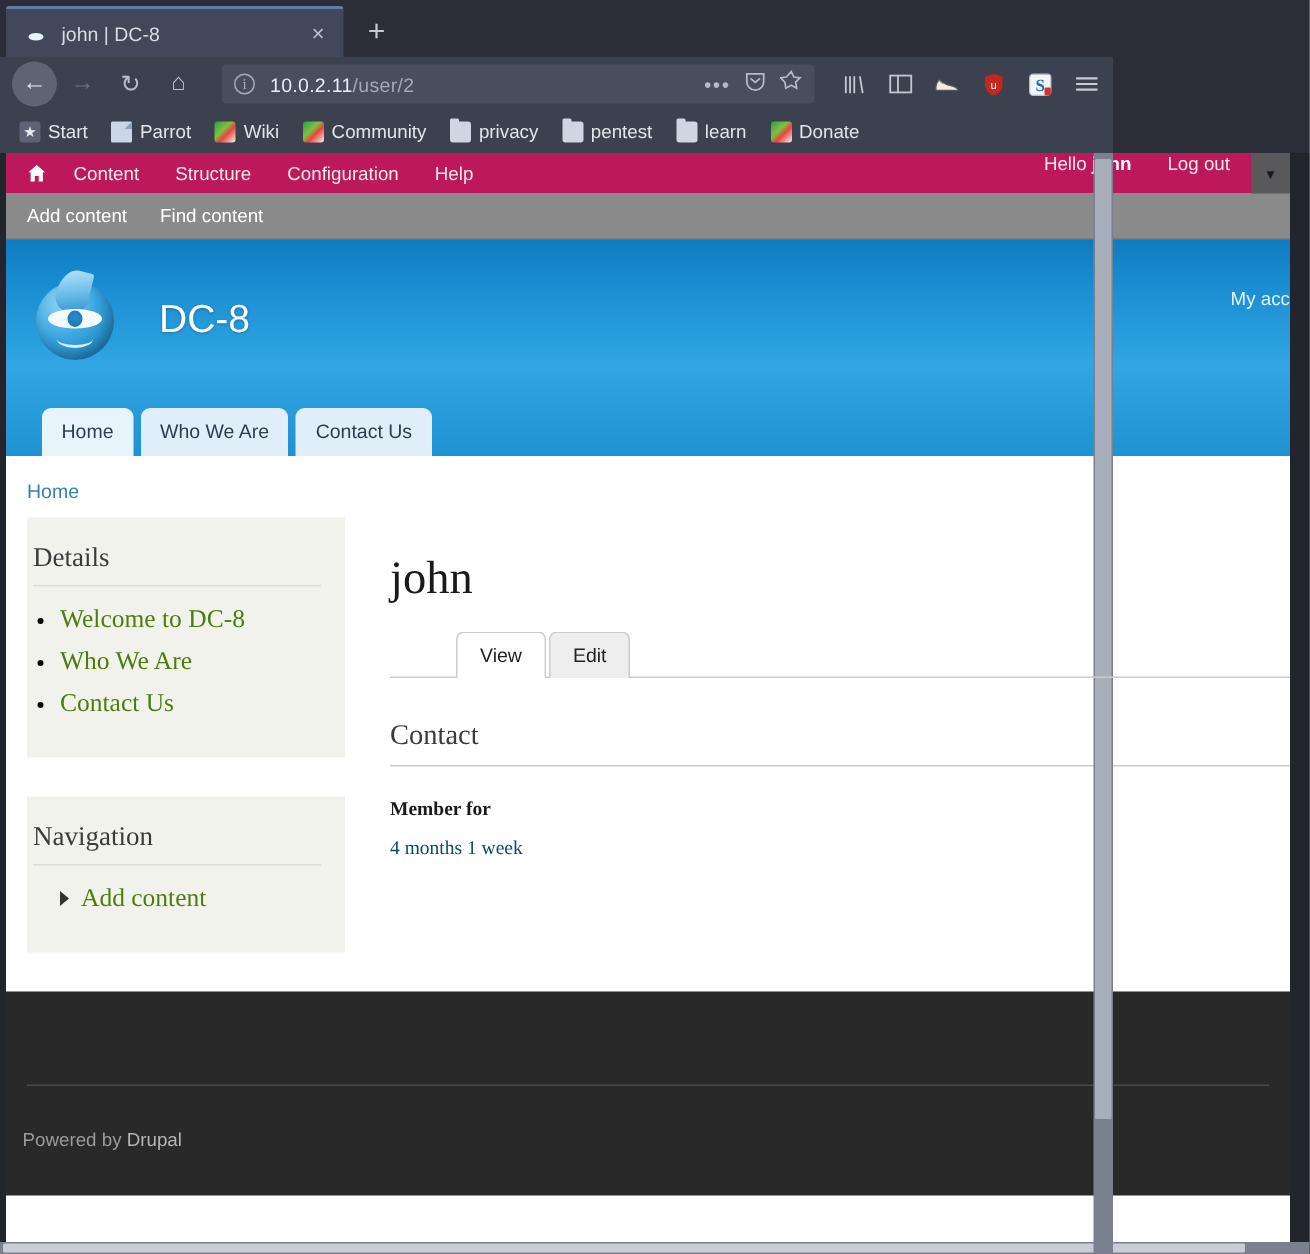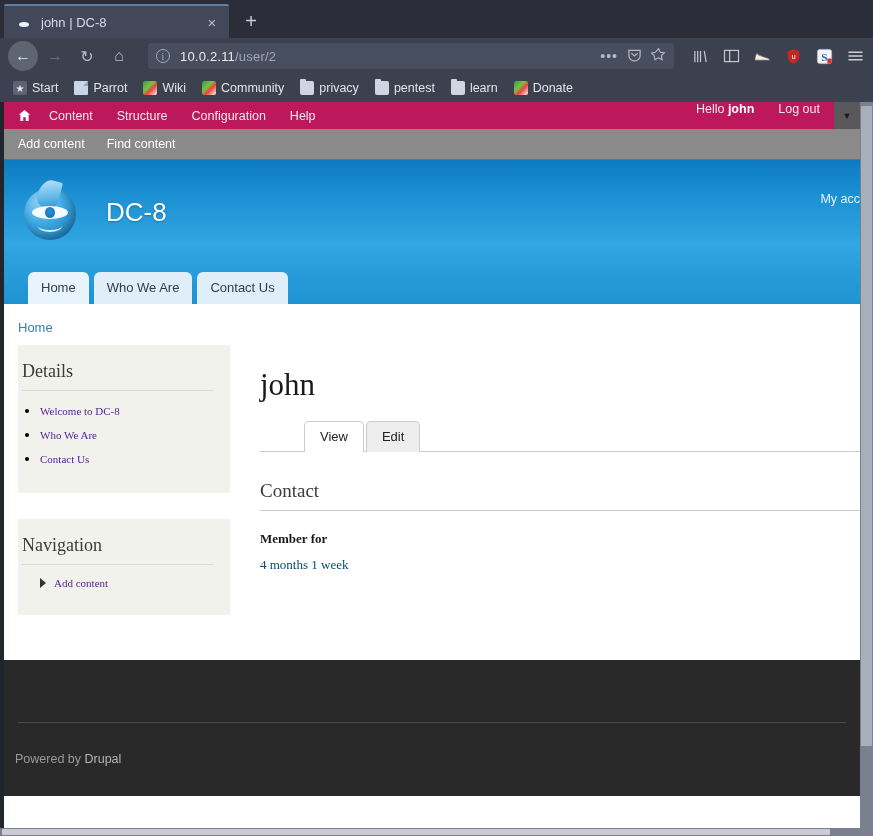--- a/index.html
+++ b/index.html
@@ -4,21 +4,21 @@
 <title>john | DC-8</title>
 <style>
   * { box-sizing: border-box; }
   html, body {
     margin: 0; padding: 0;
     width: 873px; height: 836px;
     overflow: hidden;
     font-family: "Liberation Sans", sans-serif;
     background: #2b2e39;
   }
-  .screen { position: relative; width: 873px; height: 836px; background: #2b2e39; border-radius: 23px; }
+  .screen { position: relative; width: 742px; height: 836px; background: #2b2e39; border-radius: 23px; }
 
   
   .chrome { background: #343a46; }
 
   .tabstrip {
     height: 38px; background: #2b2e39;
     display: flex; align-items: flex-end; padding-left: 4px;
     position: relative;
   }
   .tab {
@@ -205,21 +205,21 @@
   .block {
     background: #f2f2ec; padding: 16px 16px 18px 4px; margin-bottom: 26px;
   }
   .block h2 {
     margin: 0 0 0 0; font-family: "Liberation Serif", serif;
     font-weight: normal; font-size: 18px; color: #3b3b3b;
     padding-bottom: 8px; border-bottom: 1px solid #ddddd4;
   }
   .block ul { margin: 12px 0 0 0; padding-left: 18px; }
   .block li { margin-bottom: 8px; font-size: 13px; }
-  .block li a, .nav-link { color: #4c1d95; text-decoration: none; font-size: 11px; font-family: "Liberation Serif", serif; }
+  .block li a, .nav-link { color: #4d7c0f; text-decoration: none; font-size: 17px; font-family: "Liberation Serif", serif; }
   .block ul.serif li { font-family: "Liberation Serif", serif; font-size: 13.5px; }
   .nav-list { list-style: none; padding-left: 2px; margin-top: 14px; }
   .nav-list li { display: flex; align-items: center; gap: 8px; }
   .tri { width: 0; height: 0; border-style: solid; border-width: 5px 0 5px 6px; border-color: transparent transparent transparent #333; }
 
   .main { flex: 1; padding-left: 30px; padding-right: 0px; }
   .page-title {
     font-family: "Liberation Serif", serif; font-weight: normal;
     font-size: 31px; color: #1a1a1a; margin: 22px 0 18px 0;
   }

